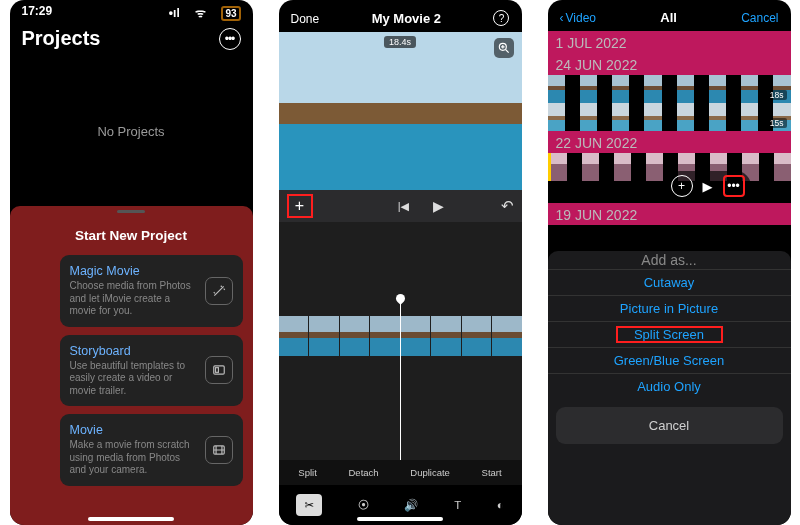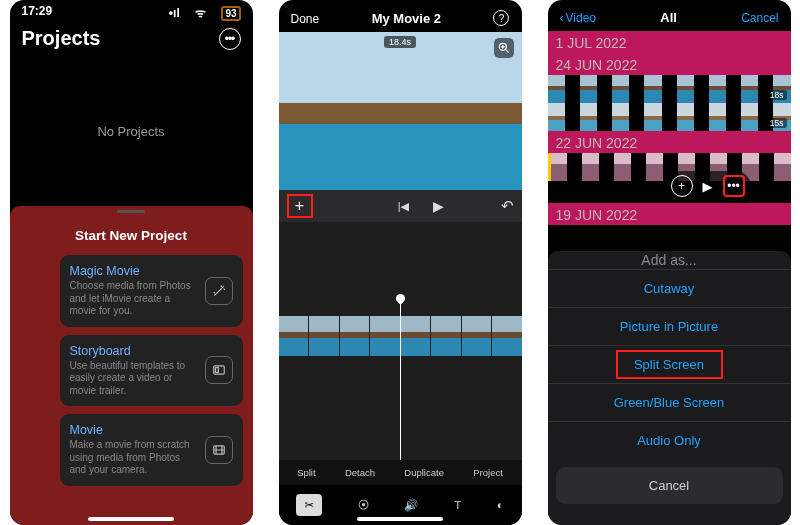--- a/index.html
+++ b/index.html
@@ -70,21 +70,21 @@
 .p3-thumb { flex: 1; background: linear-gradient(#a8c3d2 0 40%, #6d4e35 40% 55%, #2c88b0 55% 100%); }
 .p3-strip.alt .p3-thumb { background: linear-gradient(#c9d6de 0 45%, #8b6a4a 45% 60%, #4aa3c5 60% 100%); }
 .p3-strip.pink .p3-thumb { background: linear-gradient(#d9bcc8 0 40%, #8a5f72 40% 100%); }
 .p3-len { position: absolute; right: 4px; bottom: 3px; background: rgba(0,0,0,.5); font-size: 8.5px; padding: 0 3px; border-radius: 2px; }
 .p3-hl { border-left: 3px solid #ffcc00; }
 .p3-overlay { position: absolute; right: 40px; bottom: -20px; display: flex; gap: 10px; align-items: center; background: rgba(0,0,0,.65); padding: 4px 6px; border-radius: 16px; }
 .p3-ov-btn { width: 22px; height: 22px; border: 1.4px solid #fff; border-radius: 50%; display: flex; align-items: center; justify-content: center; font-size: 12px; }
 .p3-ov-more { border: 2.5px solid #ff1e1e; border-radius: 4px; padding: 0 2px; }
 .p3-sheet { margin-top: 26px; background: #1b1b1d; border-radius: 10px 10px 0 0; flex: 1; display: flex; flex-direction: column; }
 .p3-addas { text-align: center; font-size: 14px; color: #888; padding: 1px; }
-.p3-opt { text-align: center; padding: 11px; font-size: 13px; color: #1ea3ff; border-top: 1px solid #333; }
+.p3-opt { text-align: center; padding: 5px; font-size: 13px; color: #1ea3ff; border-top: 1px solid #333; }
 .p3-opt.sel { position: relative; }
 .p3-opt.sel::after {
   content: ""; position: absolute; left: 68px; right: 68px; top: 4px; bottom: 4px;
   border: 2.5px solid #ff1e1e;
 }
 .p3-cancel-btn { margin: 8px 8px 10px; background: #2c2c2e; border-radius: 9px; text-align: center; padding: 11px; font-size: 13px; color: #d0d0d0; }
 
 .svg-ico { width: 14px; height: 14px; }
 </style>
 </head>
@@ -198,21 +198,21 @@
       </div>
       <div class="p2-playhead">
           <div class="p2-ph-dot"></div>
         </div>
     </div>
 
     <div class="p2-actions">
       <span>Split</span>
       <span>Detach</span>
       <span>Duplicate</span>
-      <span>Project</span>
+      <span>Start</span>
     </div>
 
     <div class="p2-toolbar">
       <span class="p2-cut">
           <span>✂</span>
         </span>
       <span><span>⦿</span></span>
       <span><span>🔊</span></span>
       <span><span>T</span></span>
       <span><span>◐</span></span>

